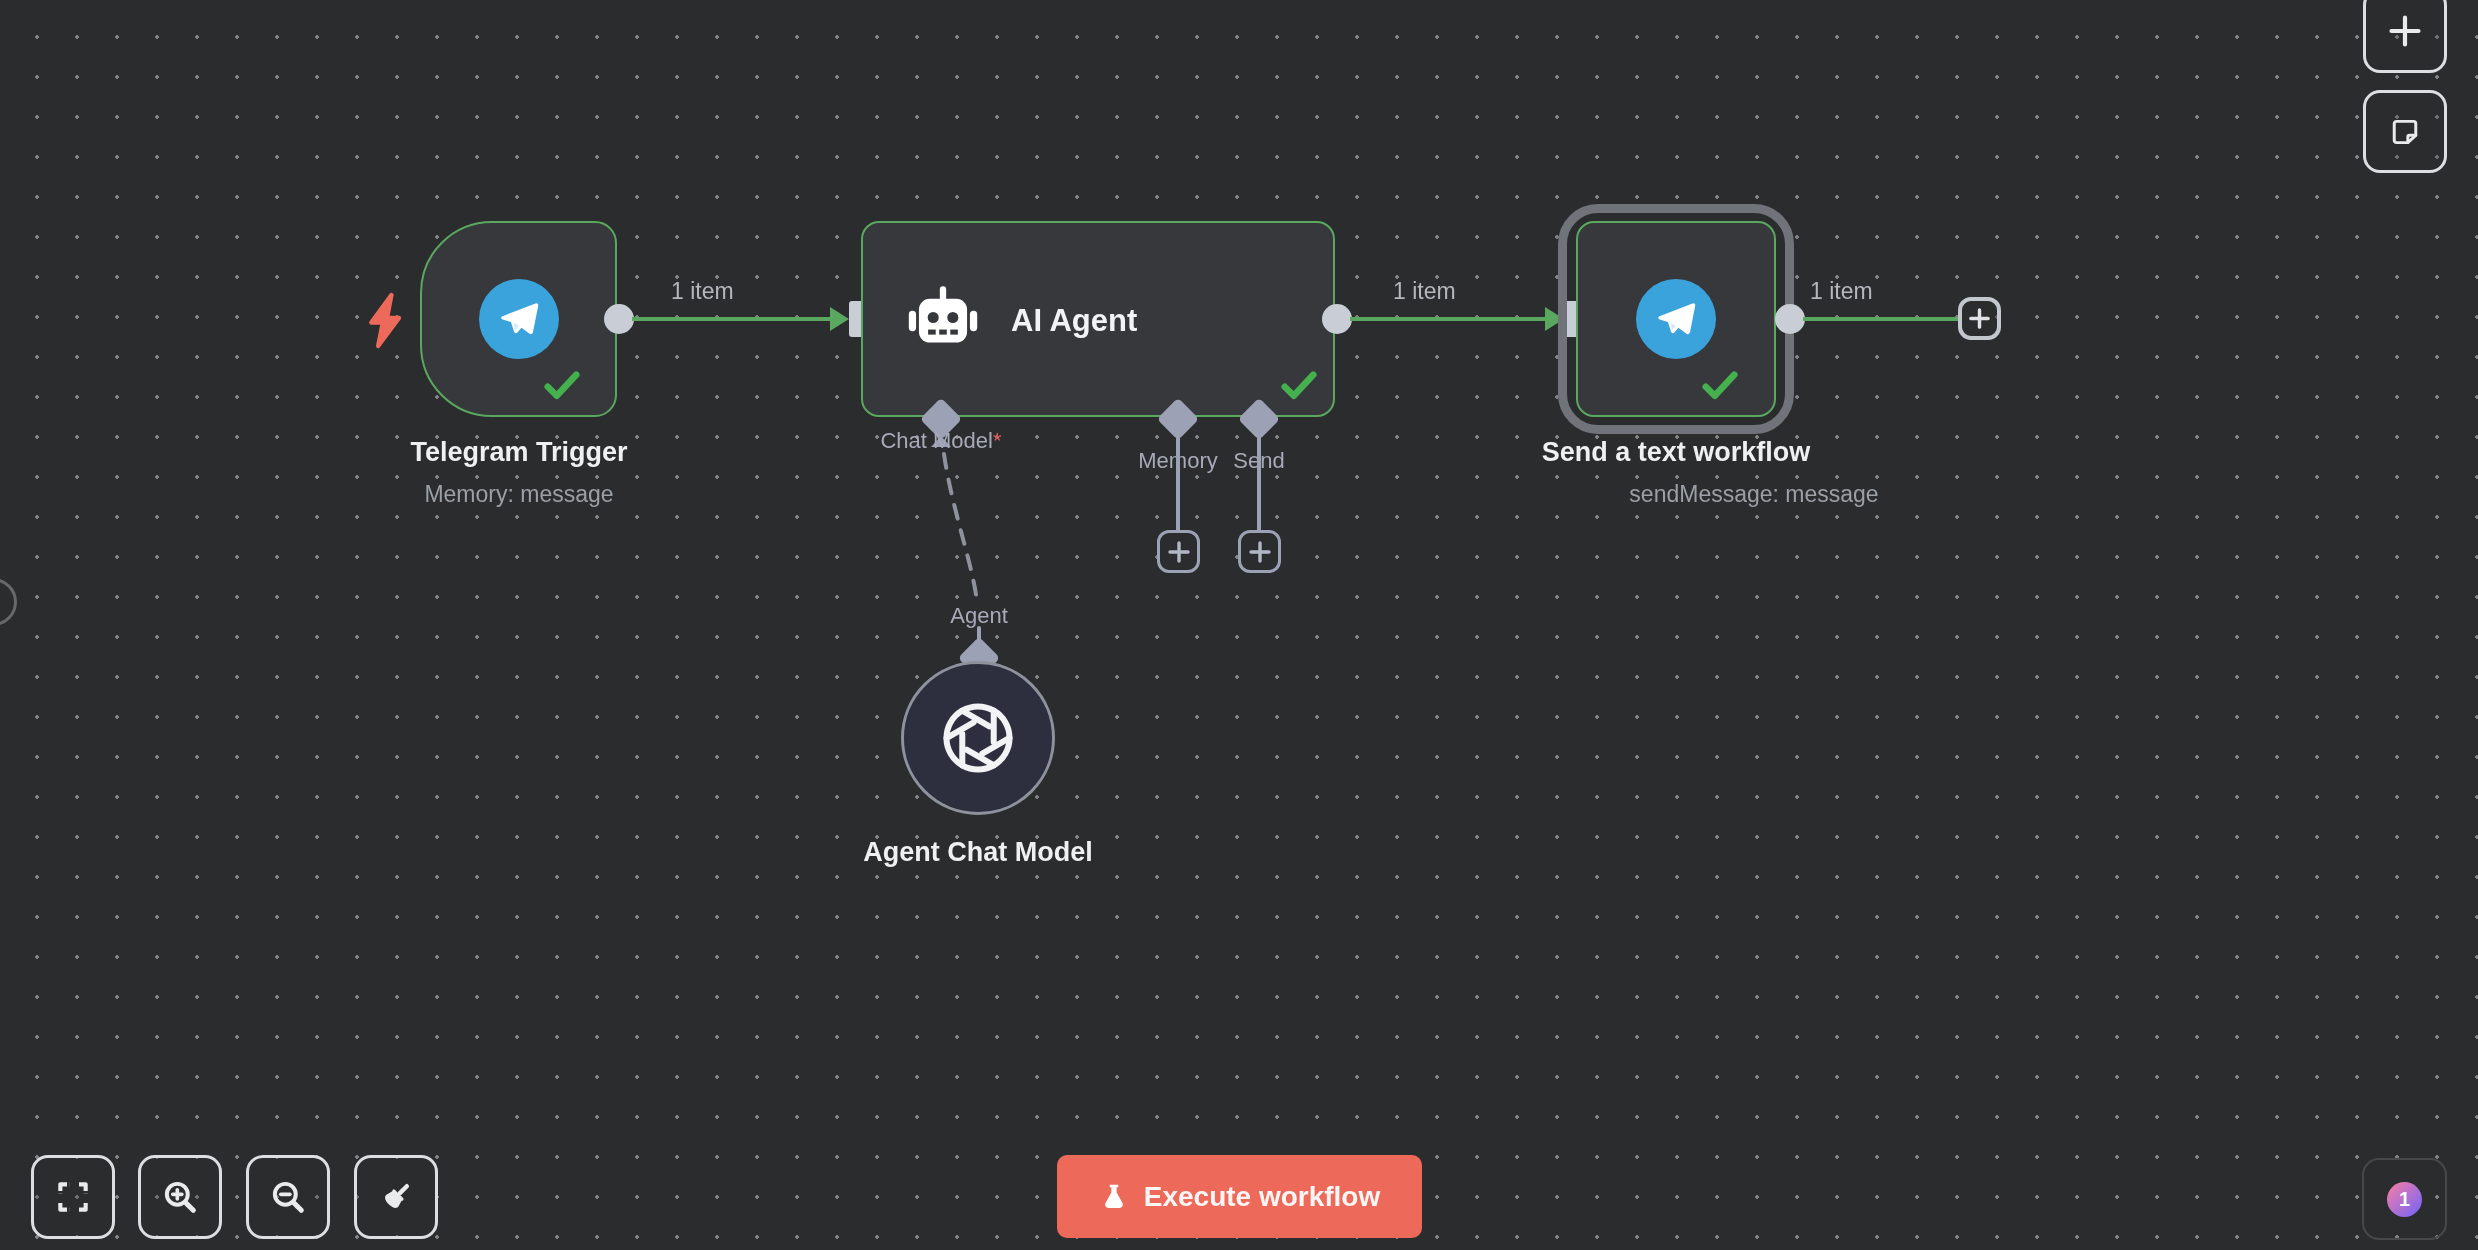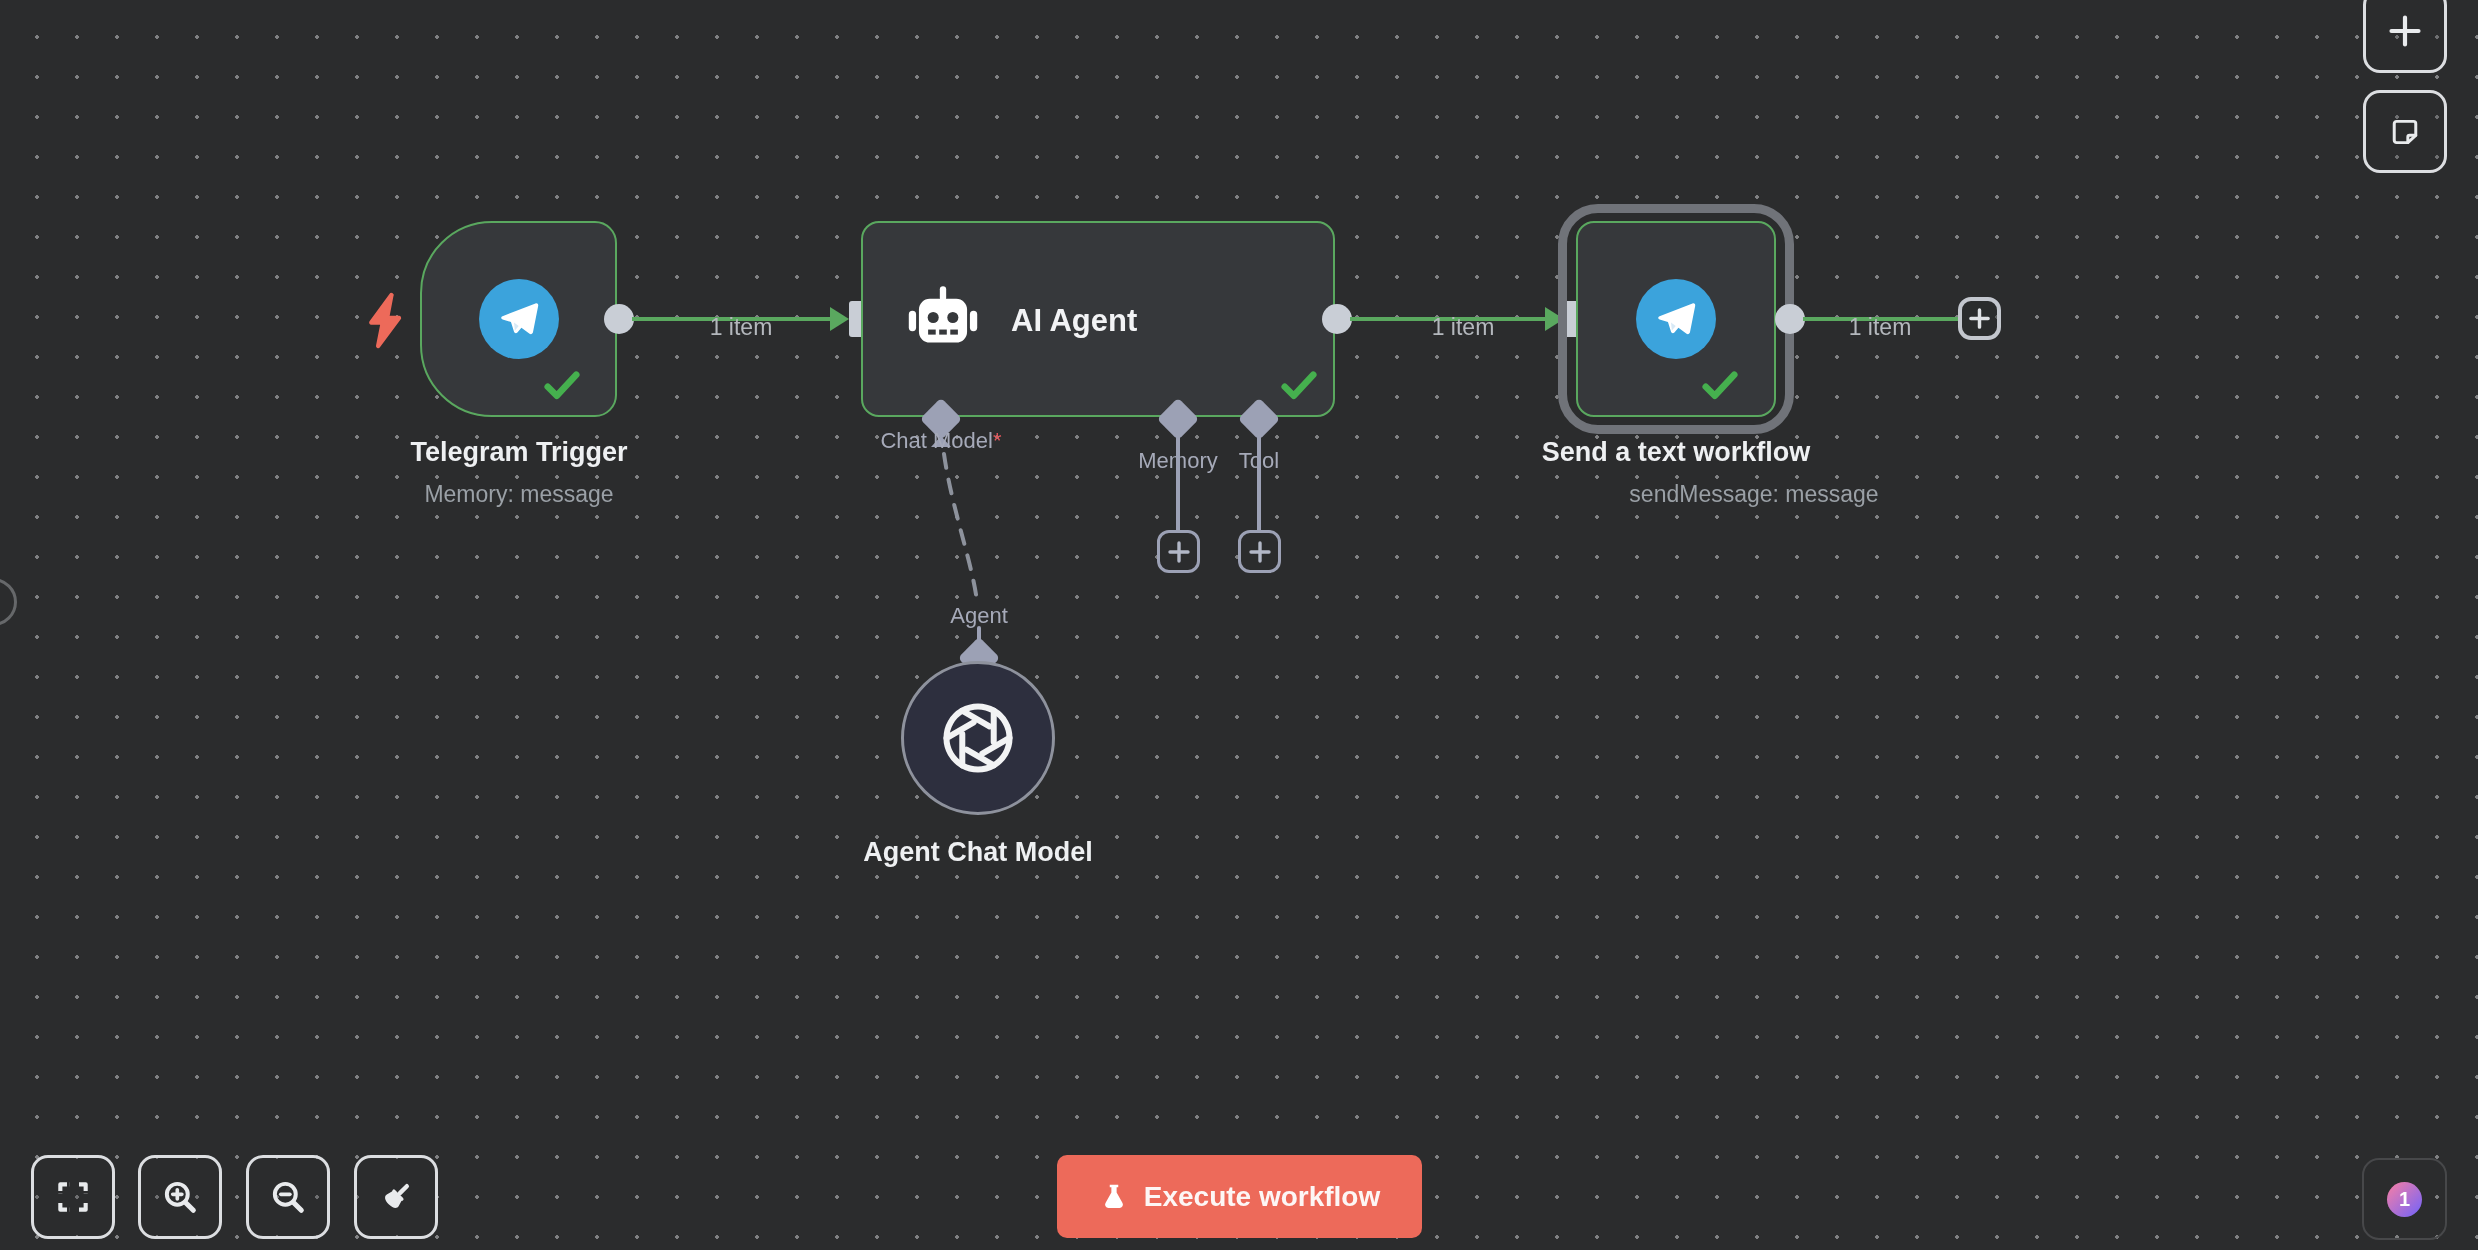--- a/index.html
+++ b/index.html
@@ -19,21 +19,21 @@
   .sel-ring{position:absolute;border:9px solid #707379;border-radius:40px;}
   .tg-circle{position:absolute;width:80px;height:80px;border-radius:50%;background:#3ba3dc;display:flex;align-items:center;justify-content:center;}
   .check{position:absolute;width:36px;height:30px;}
   .node-title{position:absolute;width:340px;text-align:center;color:#eef0f2;font-size:27px;font-weight:600;}
   .node-sub{position:absolute;width:340px;text-align:center;color:#9aa0a6;font-size:23px;}
   
   .conn-line{position:absolute;height:4px;background:#5aa85f;}
   .conn-arrow{position:absolute;width:0;height:0;border-top:12px solid transparent;border-bottom:12px solid transparent;border-left:19px solid #5aa85f;}
   .in-rect{position:absolute;width:16px;height:36px;background:#c9ced6;border-radius:3px;}
   .out-dot{position:absolute;width:30px;height:30px;border-radius:50%;background:#c9ced6;}
-  .conn-label{position:absolute;width:140px;text-align:center;color:#b4b8bd;font-size:23px;margin-top:36px;}
+  .conn-label{position:absolute;width:140px;text-align:left;color:#b4b8bd;font-size:23px;}
   .endpoint-plus{position:absolute;width:43px;height:43px;border:4px solid #c3c7ce;border-radius:13px;display:flex;align-items:center;justify-content:center;background:rgba(43,44,45,.4);}
   
   .diamond{position:absolute;width:30px;height:30px;background:#9ca1b5;border-radius:5px;transform:rotate(45deg);}
   .port-label{position:absolute;width:180px;text-align:center;color:#a6aab9;font-size:22px;}
   .port-label .req{color:#e0565b;}
   .port-line{position:absolute;width:4px;background:#9ca1b5;border-radius:2px;}
   .port-plus{position:absolute;width:43px;height:43px;border:3.5px solid #9ca1b5;border-radius:12px;display:flex;align-items:center;justify-content:center;background:#2b2c2d;}
   .up-tri{position:absolute;width:0;height:0;border-left:10px solid transparent;border-right:10px solid transparent;border-bottom:11px solid #9ca1b5;}
   
   .openai-circle{position:absolute;width:154px;height:154px;border-radius:50%;background:#2d2f3e;border:3.5px solid #8e929d;display:flex;align-items:center;justify-content:center;}
@@ -98,21 +98,21 @@
 
   <div class="diamond" style="left:926px;top:404px"></div>
   <div class="up-tri" style="left:931px;top:436px"></div>
   <div class="diamond" style="left:1163px;top:404px"></div>
   <div class="diamond" style="left:1244px;top:404px"></div>
 
   <div class="port-label" style="left:851px;top:428px">
     <span>Chat Model</span><span class="req">*</span>
   </div>
   <div class="port-label" style="left:1088px;top:448px">Memory</div>
-  <div class="port-label" style="left:1169px;top:448px">Tool</div>
+  <div class="port-label" style="left:1169px;top:448px">Send</div>
 
   <div class="port-line" style="left:1176px;top:432px;height:100px"></div>
   <div class="port-line" style="left:1257px;top:432px;height:100px"></div>
   <div class="port-plus" style="left:1157px;top:530px">
     <svg width="24" height="24" viewBox="0 0 24 24">
         <path d="M12 3v18M3 12h18" stroke="#b2b7c6" stroke-width="3.4" stroke-linecap="round"></path>
       </svg>
   </div>
   <div class="port-plus" style="left:1238px;top:530px">
     <svg width="24" height="24" viewBox="0 0 24 24">

